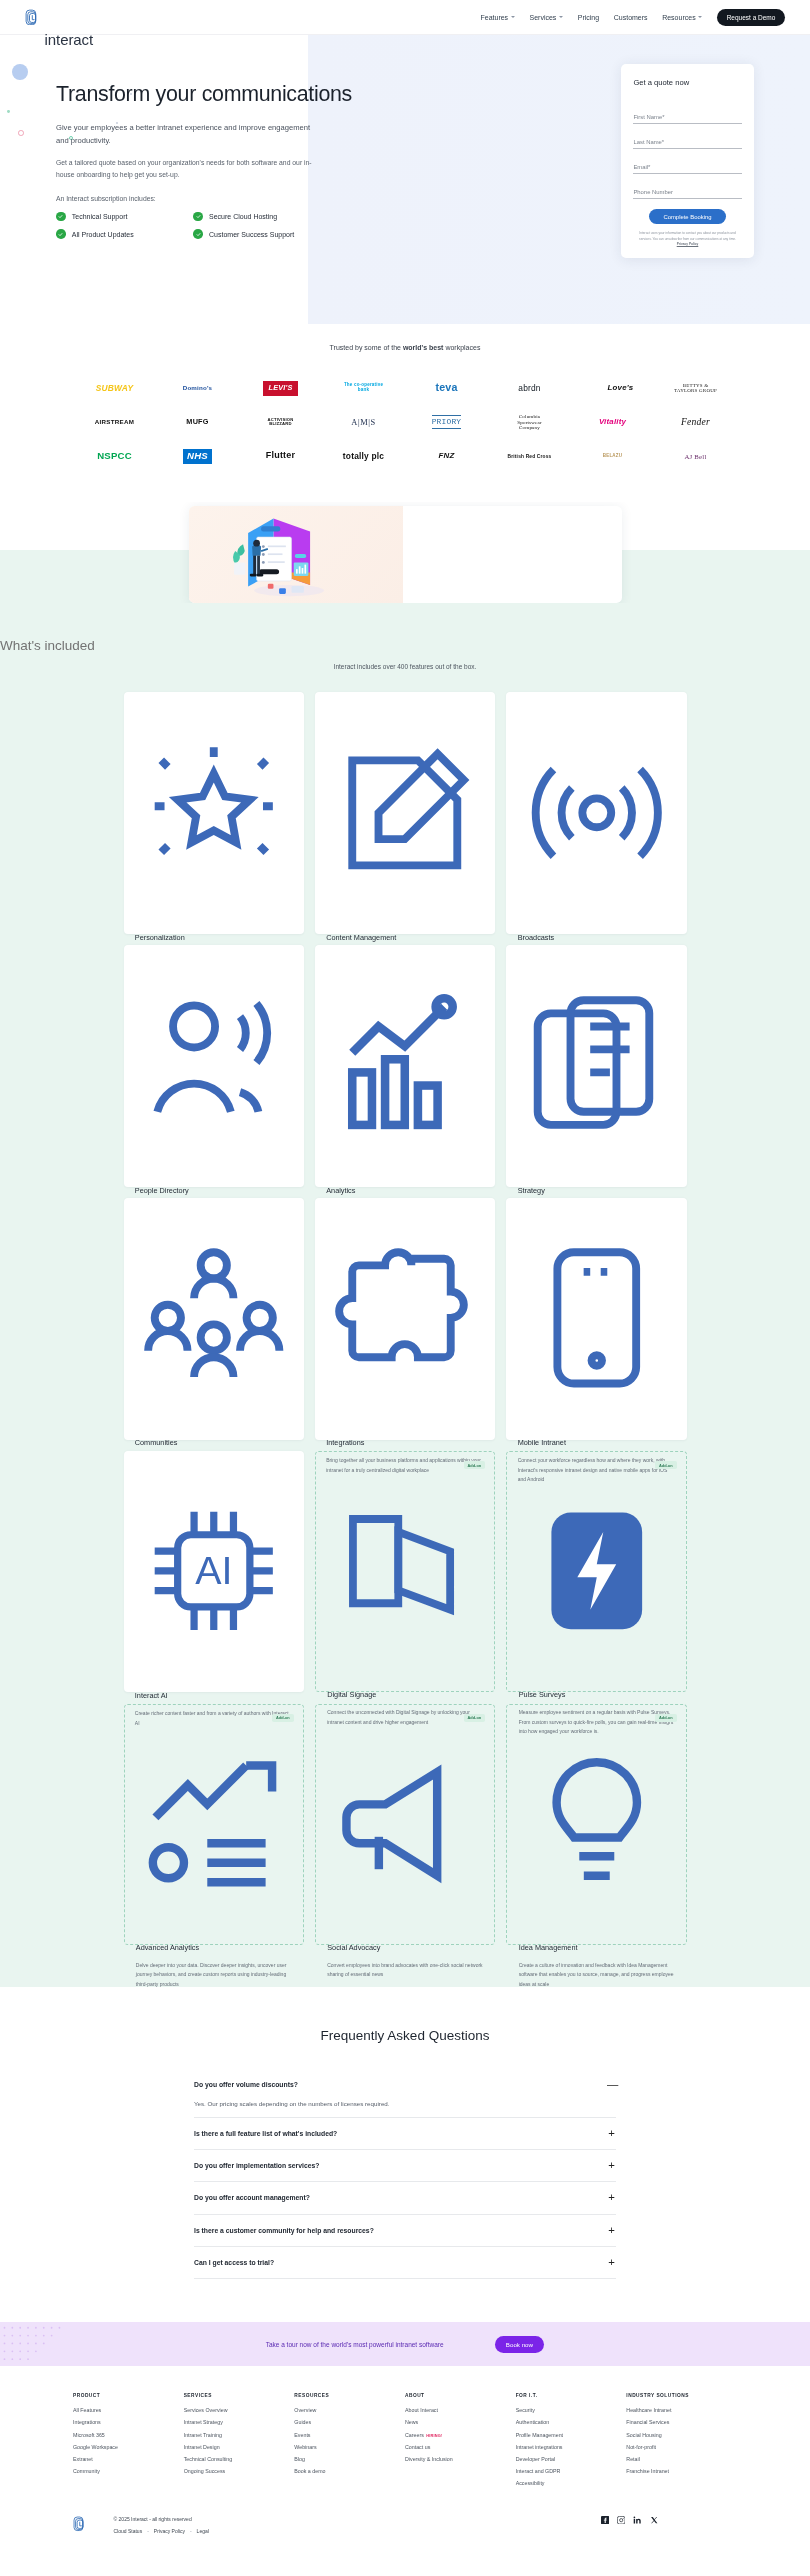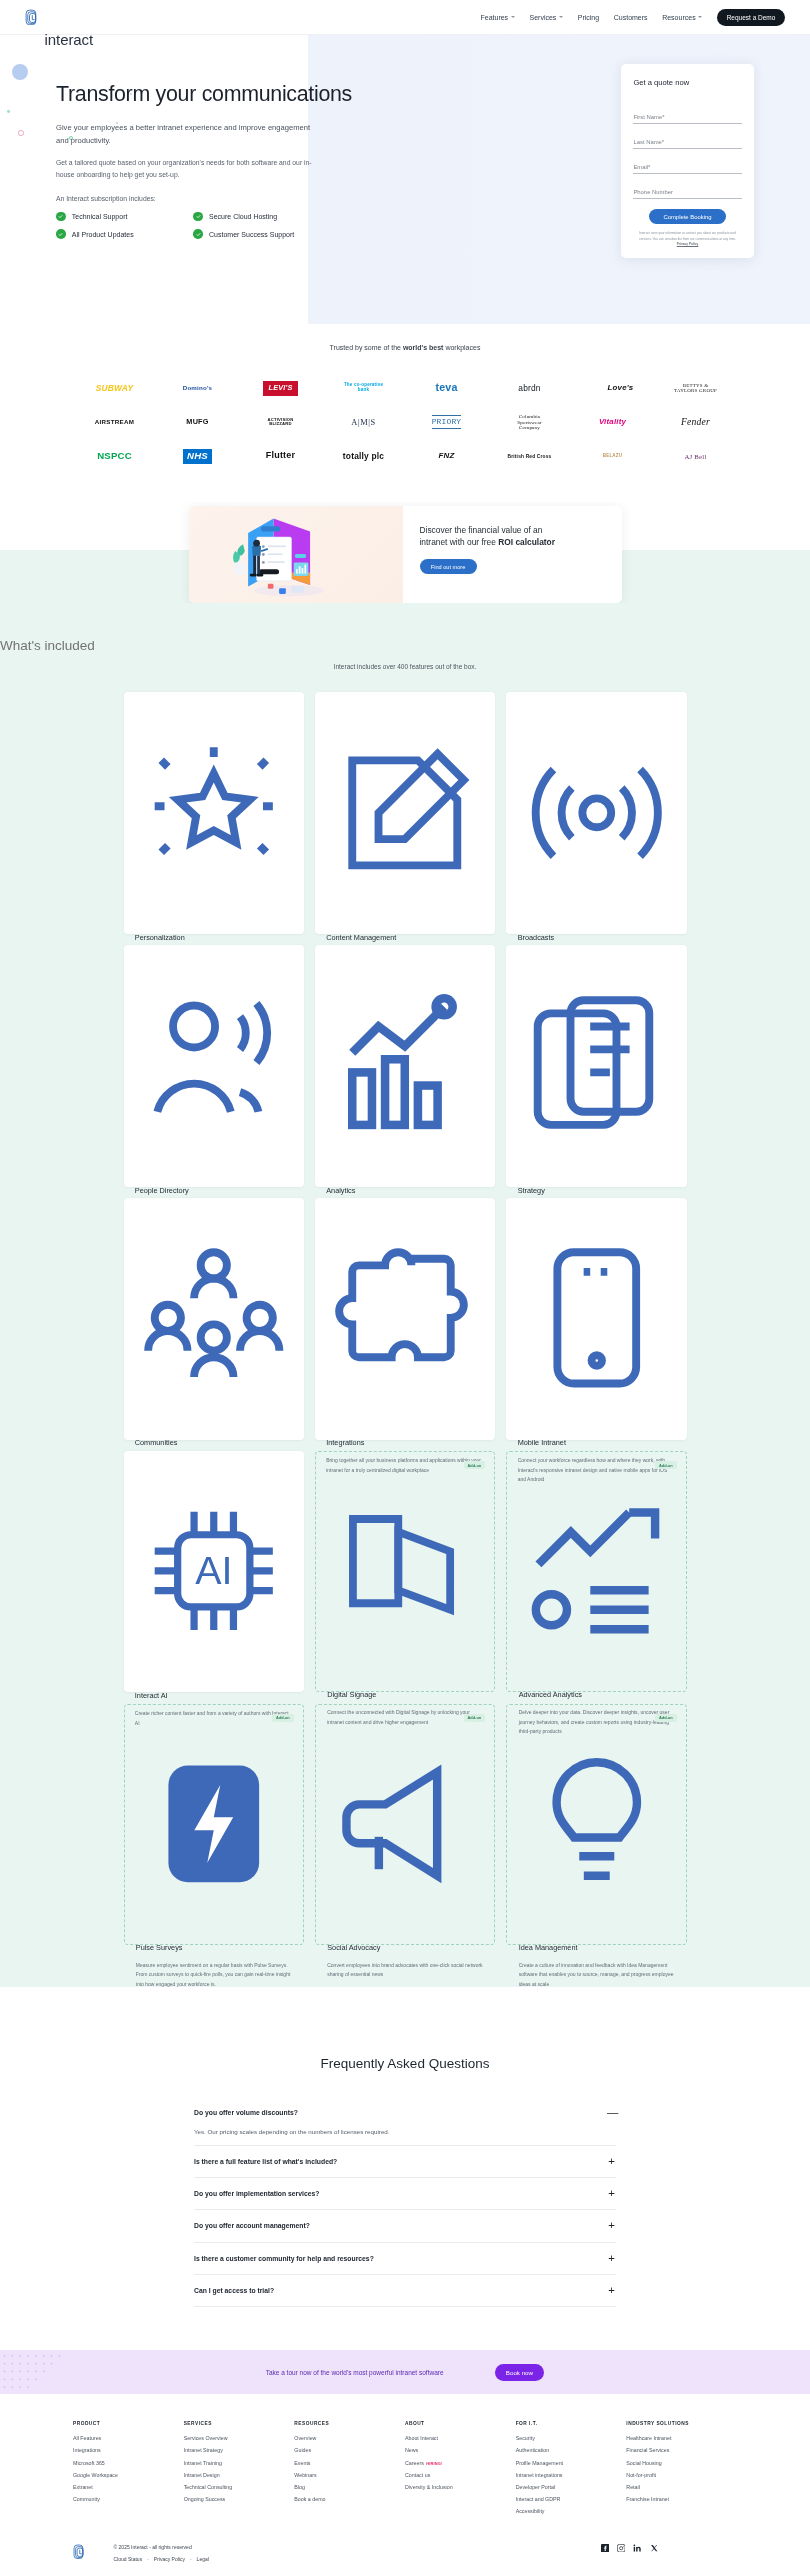--- a/index.html
+++ b/index.html
@@ -66,21 +66,21 @@
   .card{background:#fff;border-radius:3.9px;padding:12.4px 11.3px 13.5px;min-height:101px;position:relative;box-shadow:0 0.6px 2.3px rgba(30,45,80,.05);}
   .card.addon{background:transparent;border:0.6px dashed #9ed3bd;box-shadow:none;}
   .card-icon{width:14.6px;height:14.6px;color:#3d69b8;}
   .card-icon svg{width:100%;height:100%;display:block;}
   .card-title{font-size:7.3px;color:#1f2631;margin-top:12.4px;}
   .card-desc{font-size:5px;line-height:1.85;color:#646c77;margin-top:9px;}
   .badge{position:absolute;top:9px;right:9px;background:#d8f0e4;color:#2d7b55;font-size:3.9px;font-weight:bold;padding:1.7px 3.9px;border-radius:1.7px;}
 
   
   .faq{background:#fff;padding:41px 0 43px;}
-  .faq-h2{text-align:center;font-size:13.5px;font-weight:400;color:#1e252f;margin-bottom:26px;margin-top:28px;}
+  .faq-h2{text-align:center;font-size:13.5px;font-weight:400;color:#1e252f;margin-bottom:26px;}
   .faq-list{width:422px;margin:0 auto;}
   .faq-item{border-bottom:0.6px solid #e7e9ec;padding:10px 0 10px;}
   .faq-q{display:flex;align-items:center;justify-content:space-between;cursor:pointer;}
   .faq-qt{font-size:6.8px;font-weight:bold;color:#1b222c;}
   .faq-sign{font-size:11.3px;color:#222;line-height:1;width:9px;text-align:center;}
   .faq-a{font-size:6.2px;color:#545c67;margin-top:9px;}
 
   
   .cta{background:#efe2fb;height:44px;display:flex;align-items:center;justify-content:center;gap:51px;position:relative;overflow:hidden;}
   .cta-dots{position:absolute;left:0;top:0;width:129px;height:100%;opacity:.55;}
@@ -277,24 +277,20 @@
             <rect x="121" y="88" width="5" height="34" fill="#26374a"></rect>
           <path d="M128 80 l12 -4" stroke="#2b6fa8" stroke-width="3" fill="none"></path>
           <rect x="108" y="120" width="12" height="5" rx="2" fill="#101820"></rect>
             <rect x="120" y="120" width="12" height="5" rx="2" fill="#101820"></rect>
           <rect x="140" y="138" width="10" height="9" rx="2" fill="#f06b6b"></rect>
           <rect x="160" y="146" width="12" height="10" rx="2" fill="#3a7fe8"></rect>
           <rect x="182" y="142" width="22" height="12" rx="2" fill="#dfe7f5"></rect>
         </g>
       </svg>
     </div>
-    <div class="roi-txt">
-      <div class="roi-h"><span>Discover the financial value of an intranet with our free </span><b>ROI calculator</b></div>
-      <button class="btn-roi">Find out more</button>
-    </div>
   </div>
 </section>
 
 <section class="incl">
   <h2 class="incl-h2">What's included</h2>
   <p class="incl-sub">Interact includes over 400 features out of the box.</p>
   <div class="cards">
 
     <div class="card">
       <span class="card-icon"><svg viewBox="0 0 24 24" fill="none" stroke="currentColor" stroke-width="1.2">
@@ -403,38 +399,38 @@
       <span class="card-icon"><svg viewBox="0 0 24 24" fill="none" stroke="currentColor" stroke-width="1.2">
             <path d="M4 4h7v13H4z"></path>
             <path d="M11 6l8 3v9l-8-3z"></path>
           </svg></span>
       <div class="card-title">Digital Signage</div>
       <div class="card-desc">Connect the unconnected with Digital Signage by unlocking your intranet content and drive higher engagement</div>
     </div>
 
     <div class="card addon">
       <span class="badge">Add-on</span>
+      <span class="card-icon"><svg viewBox="0 0 24 24">
+            <rect x="5" y="3" width="14" height="18" rx="3" fill="#3d69b8"></rect>
+            <path d="M13 6l-4 7h3l-1 5 4-7h-3z" fill="#fff"></path>
+          </svg></span>
+      <div class="card-title">Pulse Surveys</div>
+      <div class="card-desc">Measure employee sentiment on a regular basis with Pulse Surveys. From custom surveys to quick-fire polls, you can gain real-time insight into how engaged your workforce is.</div>
+    </div>
+
+    <div class="card addon">
+      <span class="badge">Add-on</span>
       <span class="card-icon"><svg viewBox="0 0 24 24" fill="none" stroke="currentColor" stroke-width="1.3">
             <path d="M3 11l5-5 3 3 6-6"></path>
             <path d="M17 3h4v4"></path>
             <circle cx="5" cy="18" r="2.4"></circle>
             <path d="M11 15h9M11 18h9M11 21h9"></path>
           </svg></span>
       <div class="card-title">Advanced Analytics</div>
       <div class="card-desc">Delve deeper into your data. Discover deeper insights, uncover user journey behaviors, and create custom reports using industry-leading third-party products</div>
-    </div>
-
-    <div class="card addon">
-      <span class="badge">Add-on</span>
-      <span class="card-icon"><svg viewBox="0 0 24 24">
-            <rect x="5" y="3" width="14" height="18" rx="3" fill="#3d69b8"></rect>
-            <path d="M13 6l-4 7h3l-1 5 4-7h-3z" fill="#fff"></path>
-          </svg></span>
-      <div class="card-title">Pulse Surveys</div>
-      <div class="card-desc">Measure employee sentiment on a regular basis with Pulse Surveys. From custom surveys to quick-fire polls, you can gain real-time insight into how engaged your workforce is.</div>
     </div>
 
     <div class="card addon">
       <span class="badge">Add-on</span>
       <span class="card-icon"><svg viewBox="0 0 24 24" fill="none" stroke="currentColor" stroke-width="1.3">
             <path d="M5 9h4l8-5v16l-8-5H5a2 2 0 01-2-2v-2a2 2 0 012-2z"></path>
             <path d="M8 14v5"></path>
           </svg></span>
       <div class="card-title">Social Advocacy</div>
       <div class="card-desc">Convert employees into brand advocates with one-click social network sharing of essential news</div>

